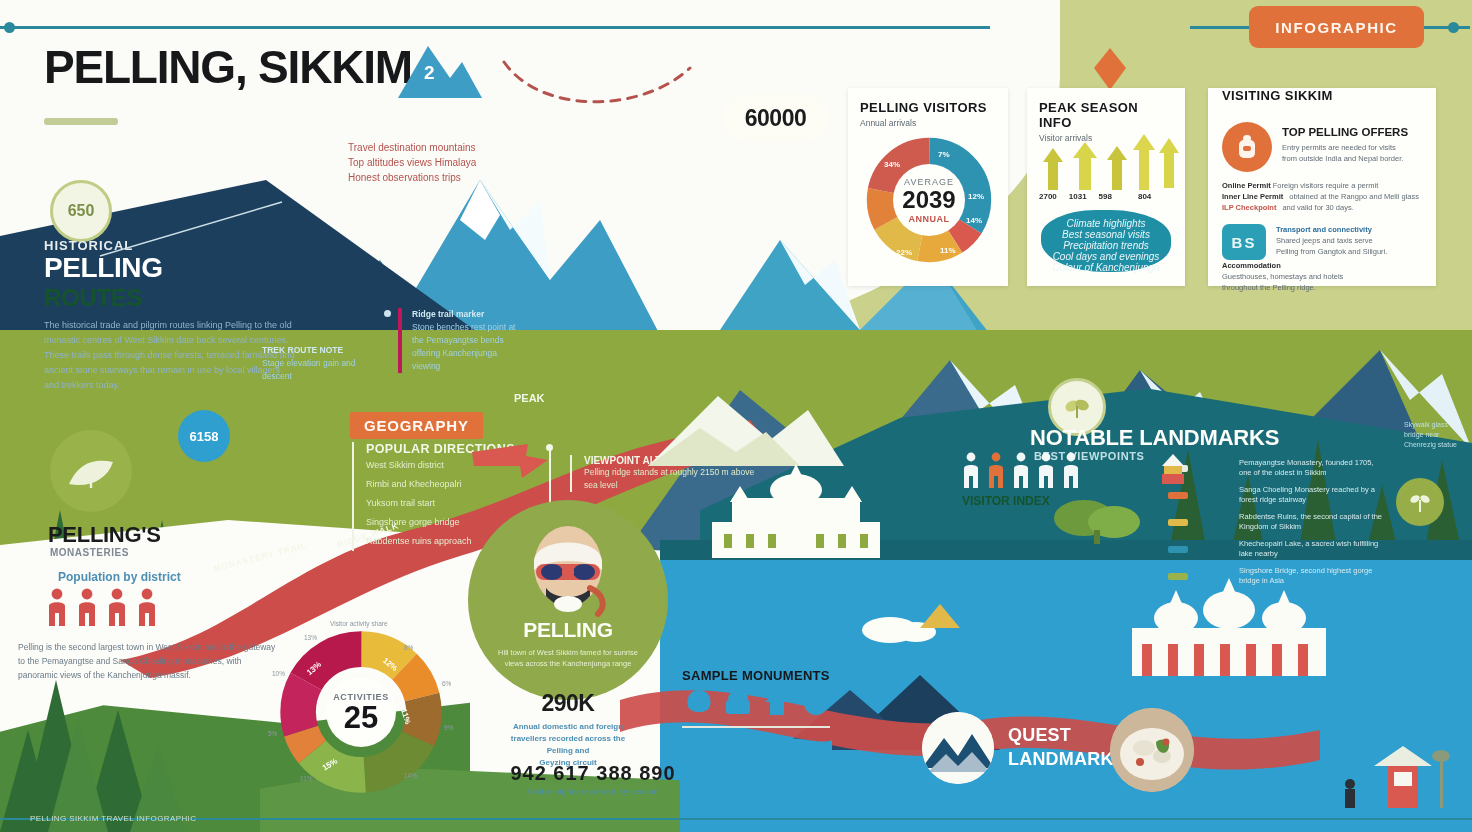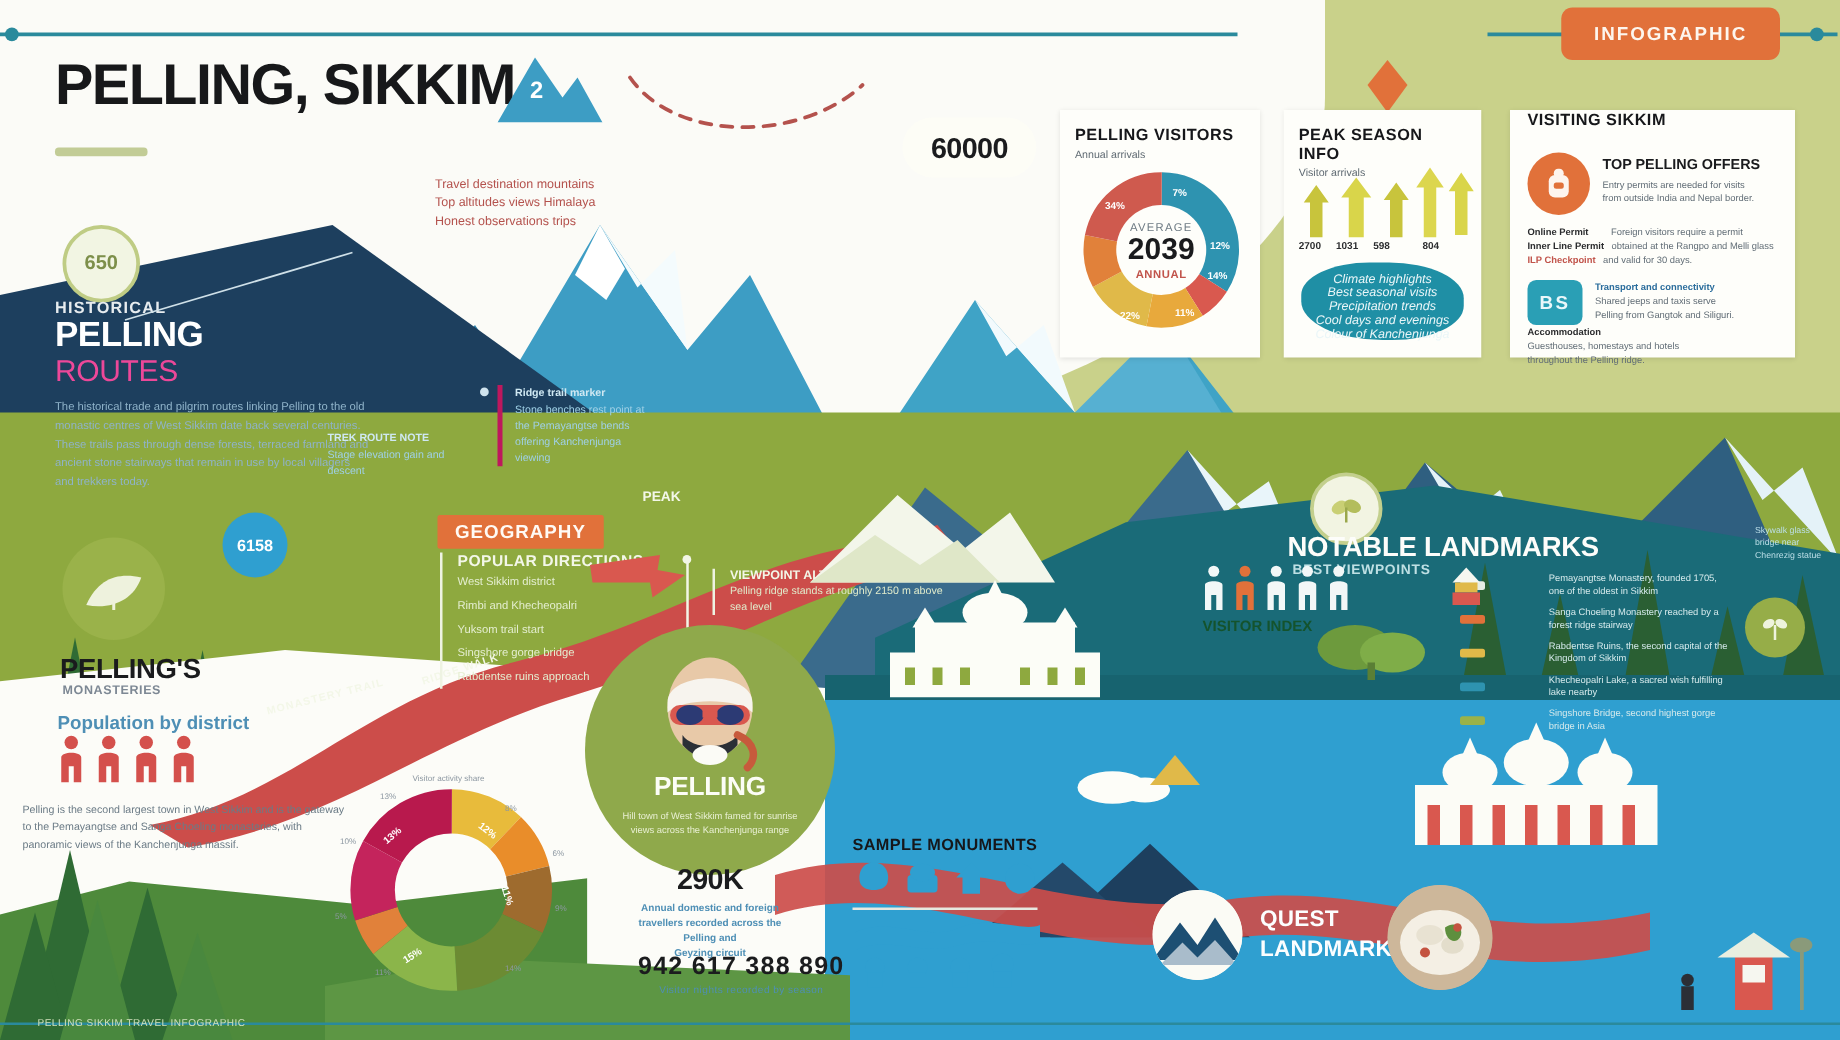--- a/index.html
+++ b/index.html
@@ -126,35 +126,35 @@
 
   
   .badge-650 {
     position:absolute; left:50px; top:180px; width:62px; height:62px; border-radius:50%;
     background:#f2f5e3; border:3px solid #bfcc84;
     display:flex; align-items:center; justify-content:center;
     color:#7d8f4a; font-size:16px; font-weight:900;
   }
   .hist-eyebrow { position:absolute; left:44px; top:238px; color:#e7ecef; font-size:13px; font-weight:800; letter-spacing:1px; }
   .hist-title { position:absolute; left:44px; top:252px; color:#ffffff; font-size:28px; font-weight:900; letter-spacing:-.4px; }
-  .hist-title2 { position:absolute; left:44px; top:284px; color:#ec4899; font-size:24px; font-weight:400; letter-spacing:-.3px; }
+  .hist-title2 { position:absolute; left:44px; top:284px; color:#14532d; font-size:24px; font-weight:700; letter-spacing:-.3px; }
   .hist-body { position:absolute; left:44px; top:318px; width:252px; color:#8fb3c9; font-size:9px; line-height:15px; }
 
   .mid-note { position:absolute; color:#9fd0e5; font-size:8.5px; line-height:13px; }
   .mid-note-t { font-weight:800; color:#cfe8f2; }
 
   
   .pel-card { position:absolute; left:18px; top:430px; width:230px; height:200px; }
   .pel-circ {
     position:absolute; left:32px; top:0; width:82px; height:82px; border-radius:50%;
     background:#9ab24a; display:flex; align-items:center; justify-content:center;
   }
   .pel-h { position:absolute; left:30px; top:92px; font-size:22px; font-weight:900; color:#1a1b1d; letter-spacing:-.3px; }
   .pel-sub { position:absolute; left:32px; top:117px; font-size:10px; font-weight:700; color:#7d8894; letter-spacing:.5px; }
-  .pel-lbl { position:absolute; left:28px; top:140px; font-size:15px; color:#4e8fb5; font-weight:700; }
+  .pel-lbl { position:absolute; left:40px; top:140px; font-size:12px; color:#4e8fb5; font-weight:700; }
   .pel-figs { position:absolute; left:28px; top:158px; display:flex; gap:8px; }
   .pel-body { position:absolute; left:18px; top:200px; width:258px; font-size:8.5px; line-height:14px; color:#6b7b86; }
 
   .badge-6158 {
     position:absolute; left:178px; top:410px; width:52px; height:52px; border-radius:50%;
     background:#2f9fd0; color:#fff; font-size:13px; font-weight:900;
     display:flex; align-items:center; justify-content:center;
   }
 
   
@@ -419,21 +419,21 @@
         <rect x="9" y="2" width="8" height="7" rx="3.5" fill="#fdf4ee"></rect>
         <rect x="9" y="13" width="8" height="5" rx="2" fill="#e1713a"></rect>
       </svg>
     </div>
     <div style="position:absolute;left:74px;top:38px;width:146px">
       <div class="c3-h">TOP PELLING OFFERS</div>
       <div class="c3-p" style="margin-top:4px">Entry permits are needed for visits</div>
       <div class="c3-p">from outside India and Nepal border.</div>
     </div>
     <div style="position:absolute;left:14px;top:92px;width:206px">
-      <div style="display:flex;gap:18px">
+      <div style="display:flex;gap:2px">
         <span class="c3-p" style="font-weight:800;color:#2b2c2e">Online Permit</span>
         <span class="c3-p">Foreign visitors require a permit</span>
       </div>
       <div style="display:flex;gap:6px">
         <span class="c3-p" style="font-weight:800;color:#2b2c2e">Inner Line Permit</span>
         <span class="c3-p">obtained at the Rangpo and Melli glass</span>
       </div>
       <div style="display:flex;gap:6px">
         <span class="c3-p c3-red" style="font-weight:800">ILP Checkpoint</span>
         <span class="c3-p">and valid for 30 days.</span>
@@ -664,20 +664,24 @@
   <svg style="position:absolute;left:278px;top:629px" width="166" height="166" viewBox="0 0 42 42">
     <circle cx="21" cy="21" r="15.915" fill="transparent" stroke="#e8bb3b" stroke-width="9" stroke-dasharray="12 88" stroke-dashoffset="25"></circle>
     <circle cx="21" cy="21" r="15.915" fill="transparent" stroke="#e98d2a" stroke-width="9" stroke-dasharray="9 91" stroke-dashoffset="13"></circle>
     <circle cx="21" cy="21" r="15.915" fill="transparent" stroke="#9e6b2e" stroke-width="9" stroke-dasharray="11 89" stroke-dashoffset="4"></circle>
     <circle cx="21" cy="21" r="15.915" fill="transparent" stroke="#6c8b33" stroke-width="9" stroke-dasharray="17 83" stroke-dashoffset="-7"></circle>
     <circle cx="21" cy="21" r="15.915" fill="transparent" stroke="#8bb54a" stroke-width="9" stroke-dasharray="15 85" stroke-dashoffset="-24"></circle>
     <circle cx="21" cy="21" r="15.915" fill="transparent" stroke="#e1813a" stroke-width="9" stroke-dasharray="6 94" stroke-dashoffset="-39"></circle>
     <circle cx="21" cy="21" r="15.915" fill="transparent" stroke="#c4245c" stroke-width="9" stroke-dasharray="13 87" stroke-dashoffset="-45"></circle>
     <circle cx="21" cy="21" r="15.915" fill="transparent" stroke="#b8194d" stroke-width="9" stroke-dasharray="17 83" stroke-dashoffset="-58"></circle>
   </svg>
+  <div class="d25-center">
+    <div class="d25-lbl">ACTIVITIES</div>
+    <div class="d25-val">25</div>
+  </div>
   <div class="slice-lbl" style="left:382px;top:660px;transform:rotate(38deg)">12%</div>
   <div class="slice-lbl" style="left:398px;top:712px;transform:rotate(72deg)">11%</div>
   <div class="slice-lbl" style="left:322px;top:760px;transform:rotate(-32deg)">15%</div>
   <div class="slice-lbl" style="left:306px;top:664px;transform:rotate(-40deg)">13%</div>
   <div class="d25-tick" style="left:404px;top:644px">8%</div>
   <div class="d25-tick" style="left:442px;top:680px">6%</div>
   <div class="d25-tick" style="left:444px;top:724px">9%</div>
   <div class="d25-tick" style="left:404px;top:772px">14%</div>
   <div class="d25-tick" style="left:300px;top:775px">11%</div>
   <div class="d25-tick" style="left:268px;top:730px">5%</div>

